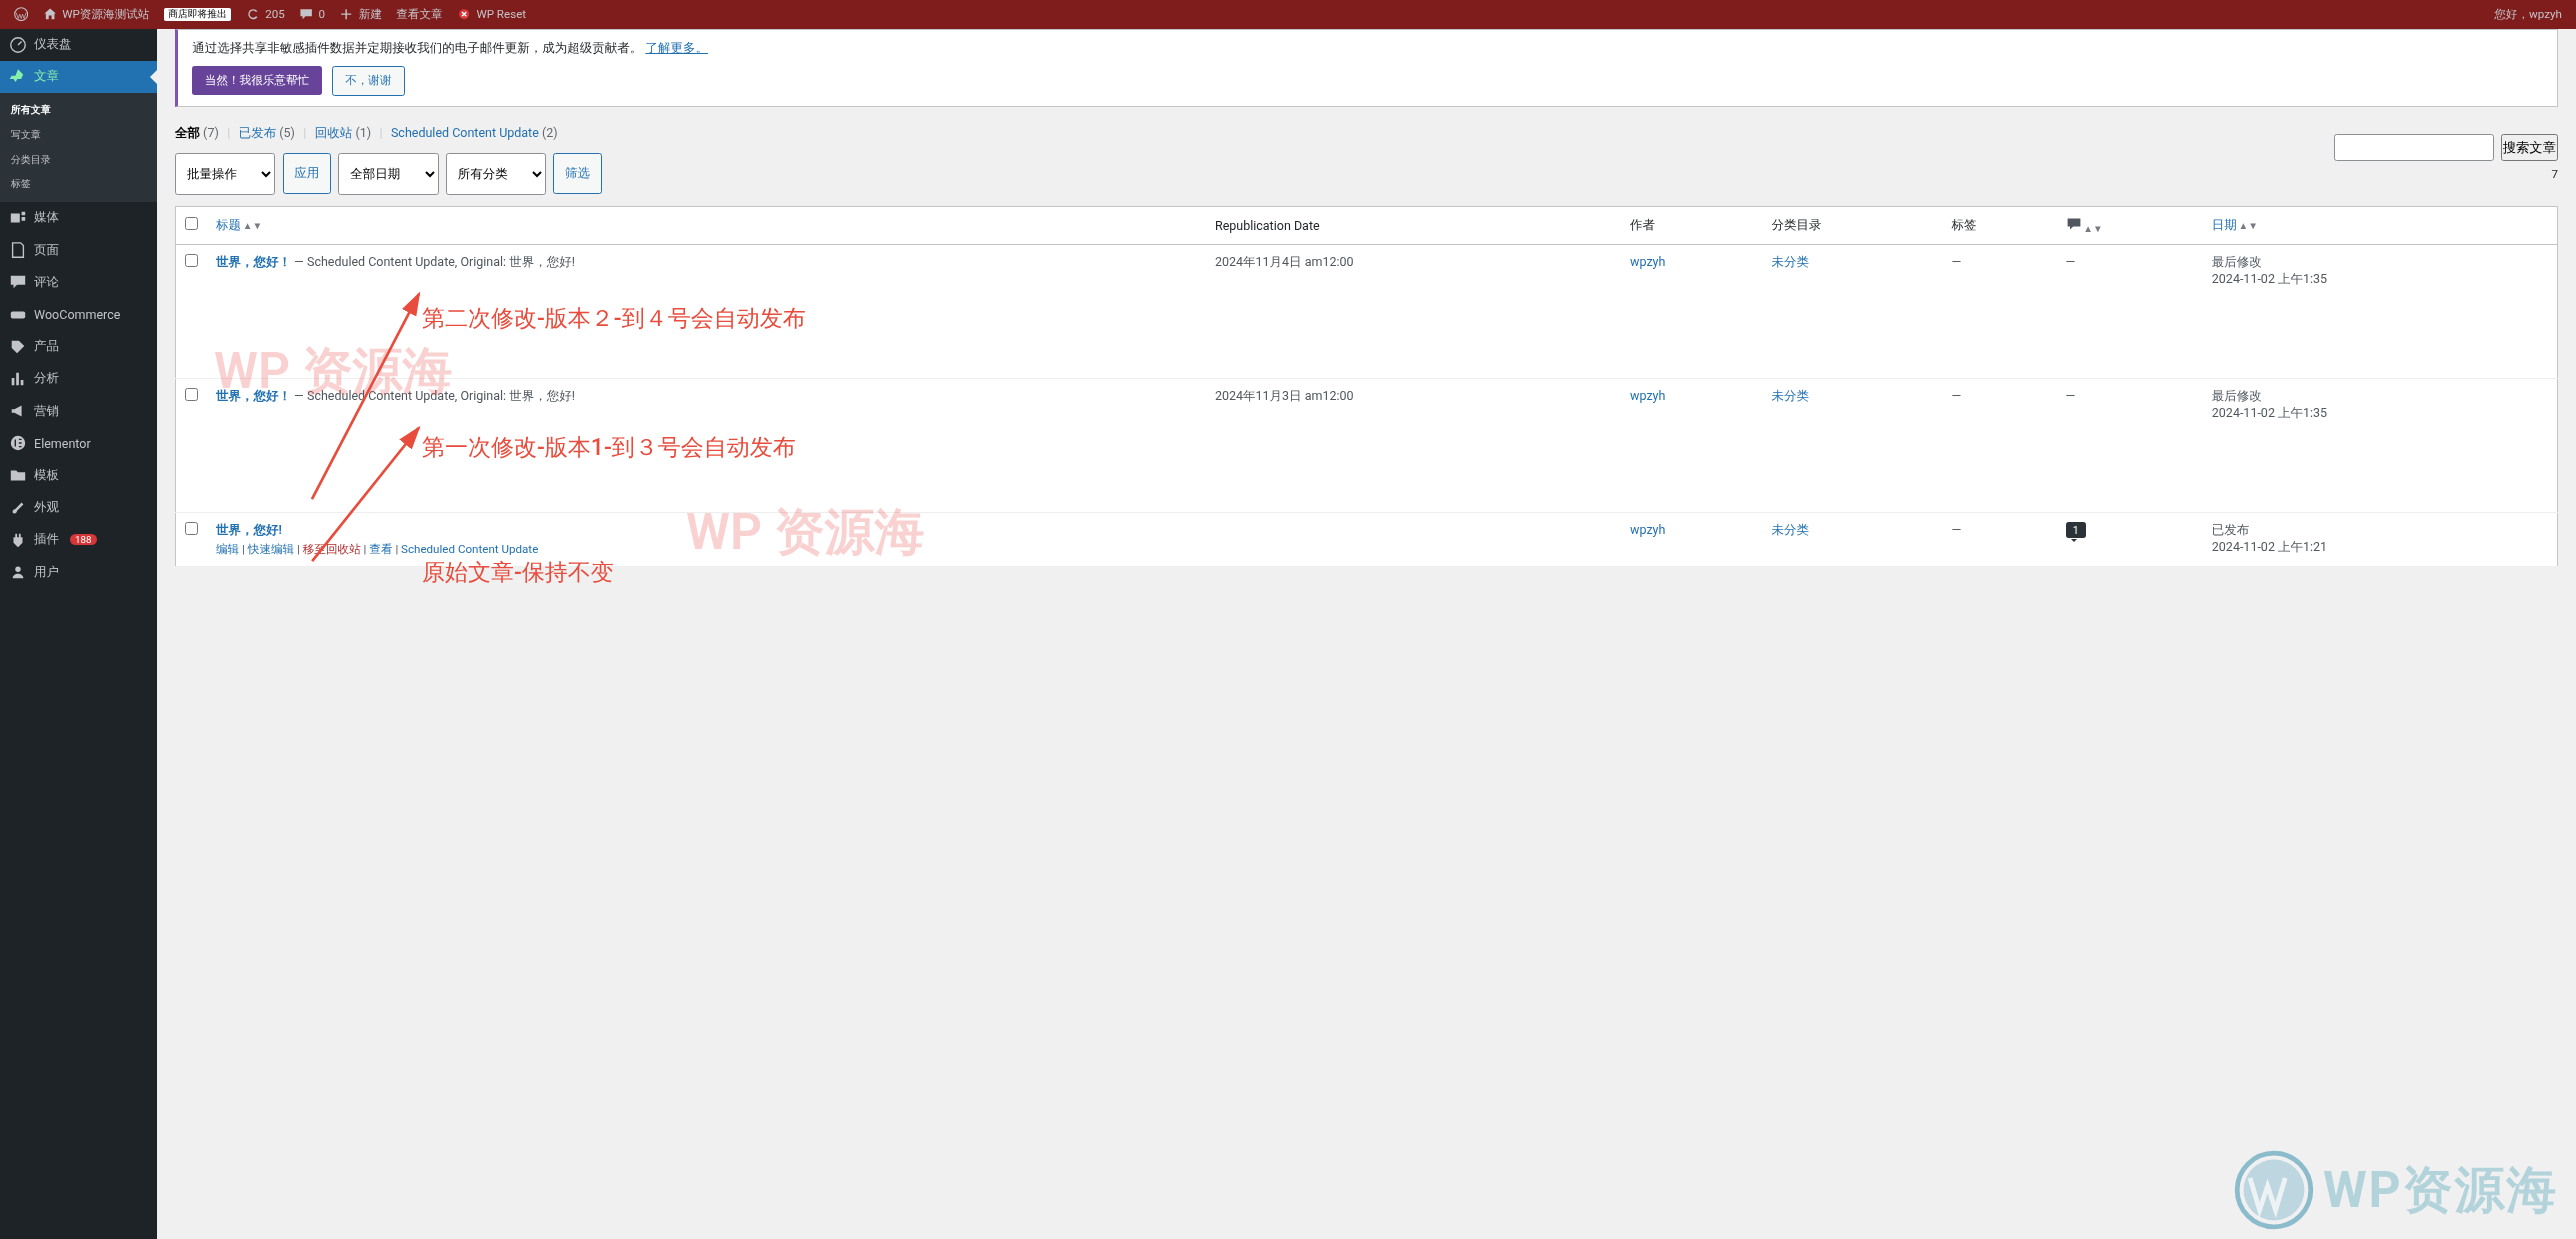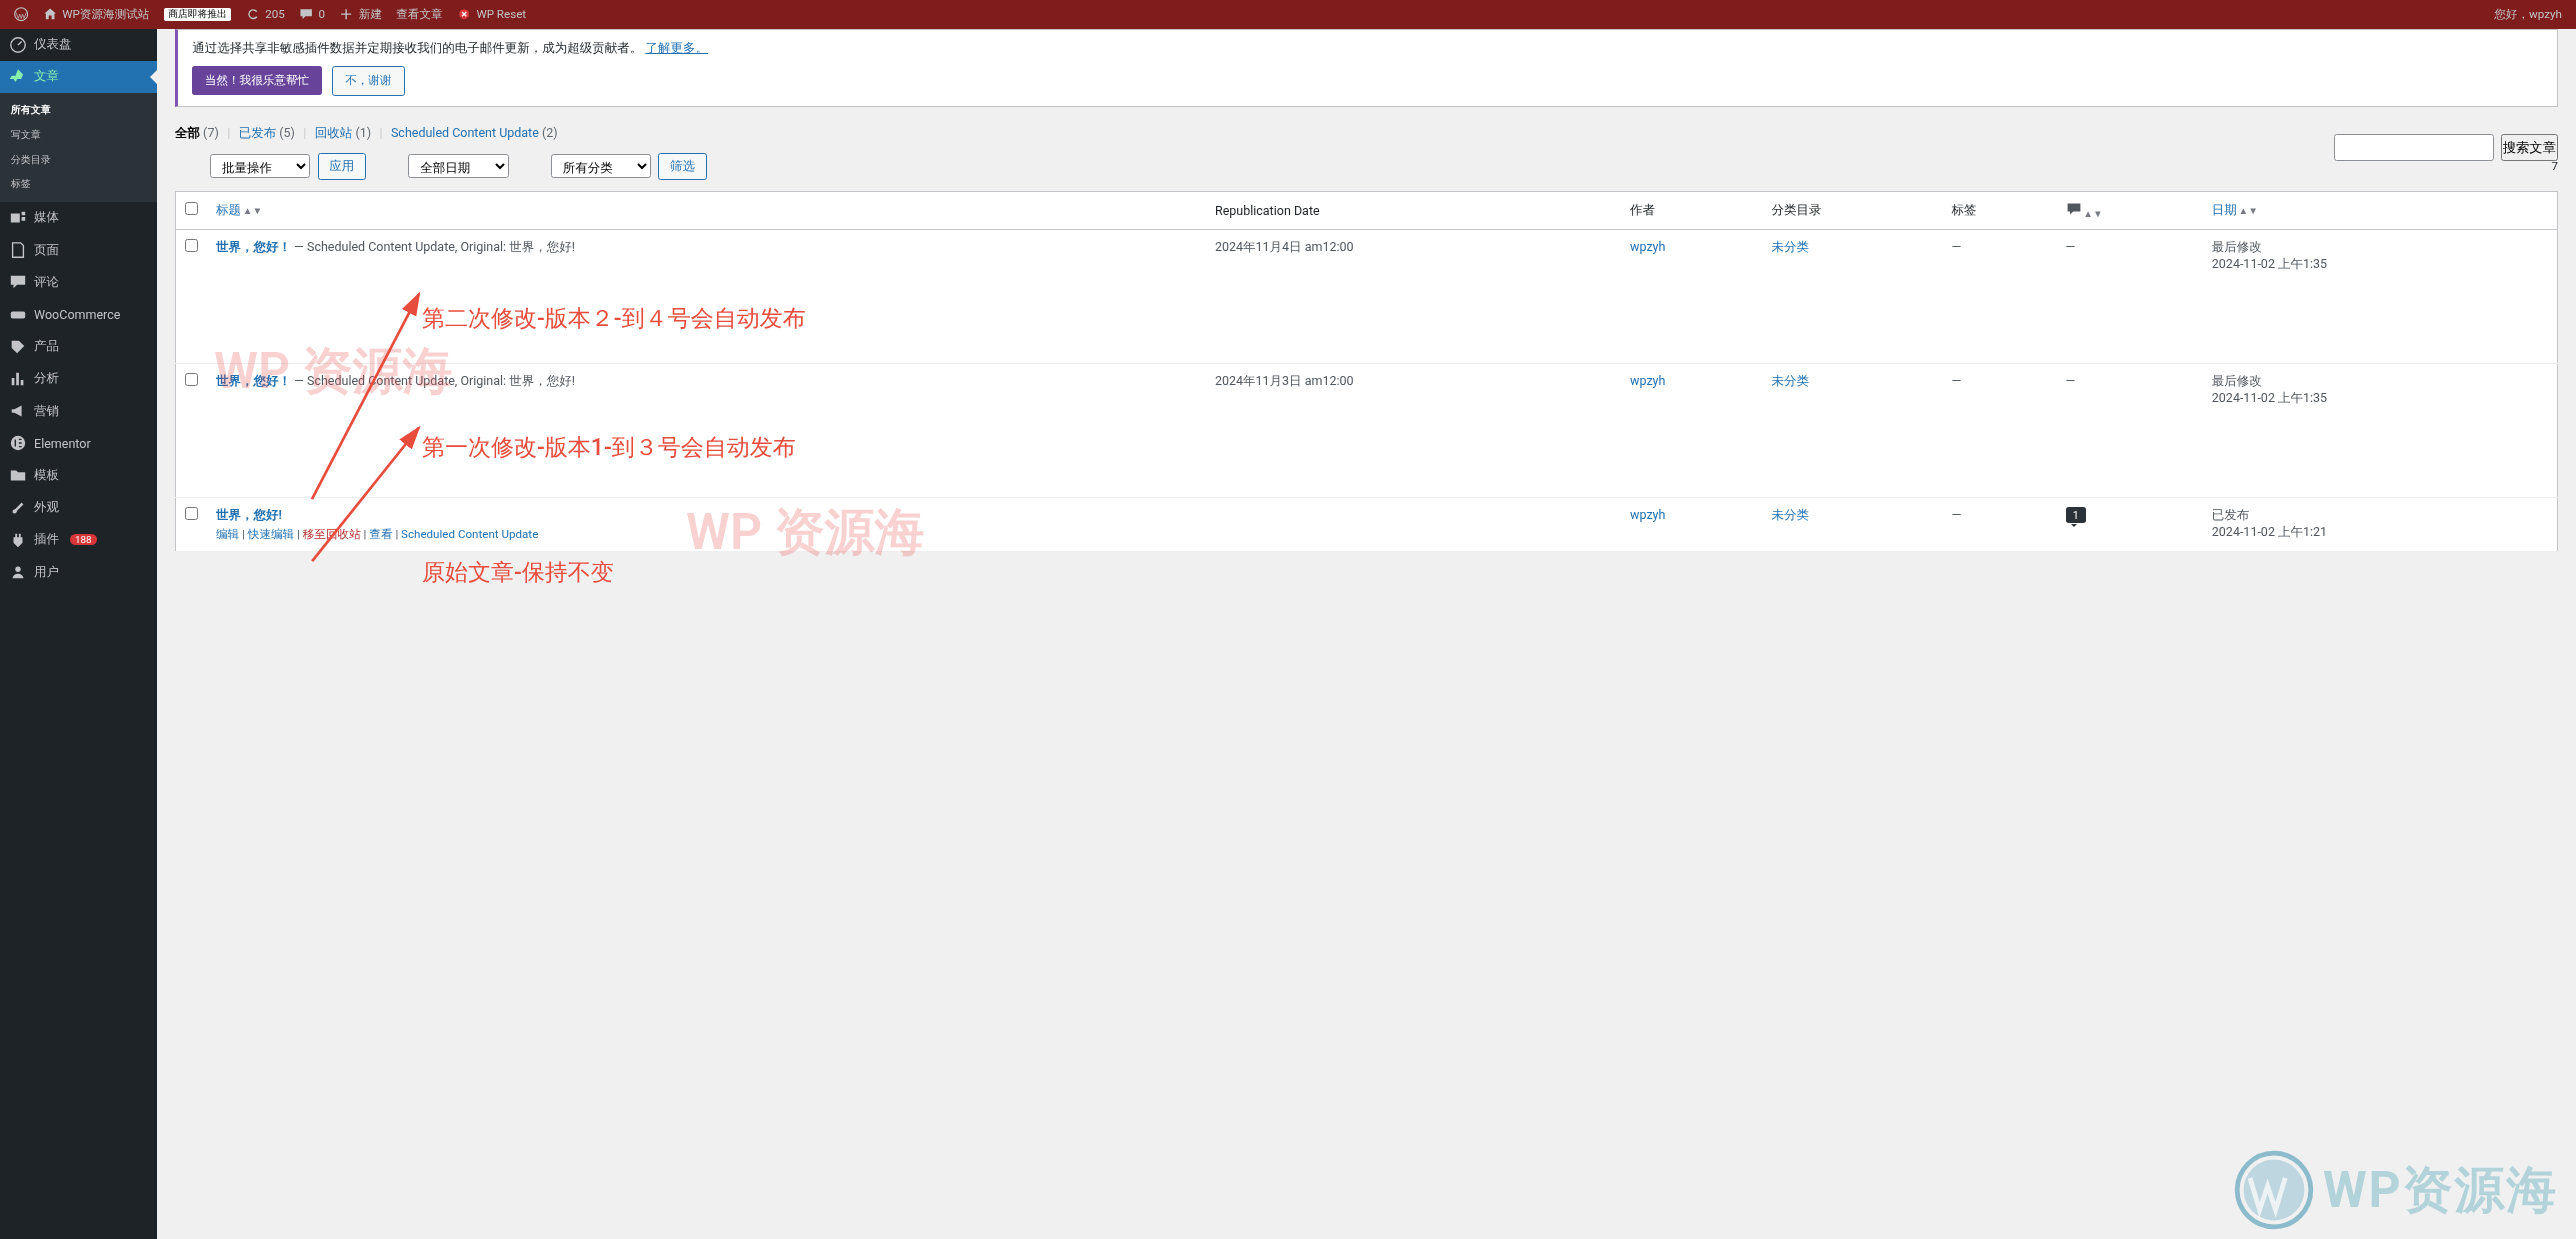--- a/index.html
+++ b/index.html
@@ -34,22 +34,22 @@
 .btn-secondary { background: #f6f7f7; color: #2271b1; border: 0.9px solid #2271b1; padding: 6.2px 12.5px; font-size: 11.6px; border-radius: 2.7px; cursor: pointer; }
 
 
 .subsubsub { margin: 7.1px 0; font-size: 12.5px; color: #646970; }
 .subsubsub a { color: #2271b1; text-decoration: none; }
 .subsubsub .current { color: #000; font-weight: 600; }
 .subsubsub .count { color: #646970; }
 .subsubsub .sep { margin: 0 5.3px; color: #ccc; }
 
 .tablenav { display: flex; align-items: center; gap: 7.1px; margin: 10.7px 0; }
-.tablenav select { padding: 3.6px 21.4px 3.6px 7.1px; font-size: 12.5px; border: 0.9px solid #8c8f94; border-radius: 2.7px; background: #fff; height: 24px; margin-left: 35px; }
-.tablenav input.button { padding: 3.6px 10.7px; font-size: 12.5px; border: 0.9px solid #2271b1; color: #2271b1; background: #f6f7f7; border-radius: 2.7px; cursor: pointer; height: 27px; }
+.tablenav select { padding: 3.6px 21.4px 3.6px 7.1px; font-size: 12.5px; border: 0.9px solid #8c8f94; border-radius: 2.7px; background: #fff; height: 42px; }
+.tablenav input.button { padding: 3.6px 10.7px; font-size: 12.5px; border: 0.9px solid #2271b1; color: #2271b1; background: #f6f7f7; border-radius: 2.7px; cursor: pointer; height: 41px; }
 .tablenav .spacer { flex: 1; }
 .search-box { position: absolute; right: 18px; top: 134px; display: flex; gap: 7.1px; }
 .search-box input[type=search] { border: 0.9px solid #8c8f94; padding: 3.6px 7.1px; width: 160px; height: 27px; border-radius: 2.7px; }
 
 
 table.posts { width: 100%; border-collapse: collapse; background: #fff; border: 0.9px solid #c3c4c7; }
 table.posts th { text-align: left; padding: 9px; border-bottom: 0.9px solid #c3c4c7; font-weight: 400; font-size: 12.5px; }
 table.posts th a { color: #2271b1; text-decoration: none; }
 table.posts td { padding: 9px; border-bottom: 0.9px solid #eee; vertical-align: top; font-size: 12.5px; color: #50575e; }
 table.posts td a { color: #2271b1; text-decoration: none; }

